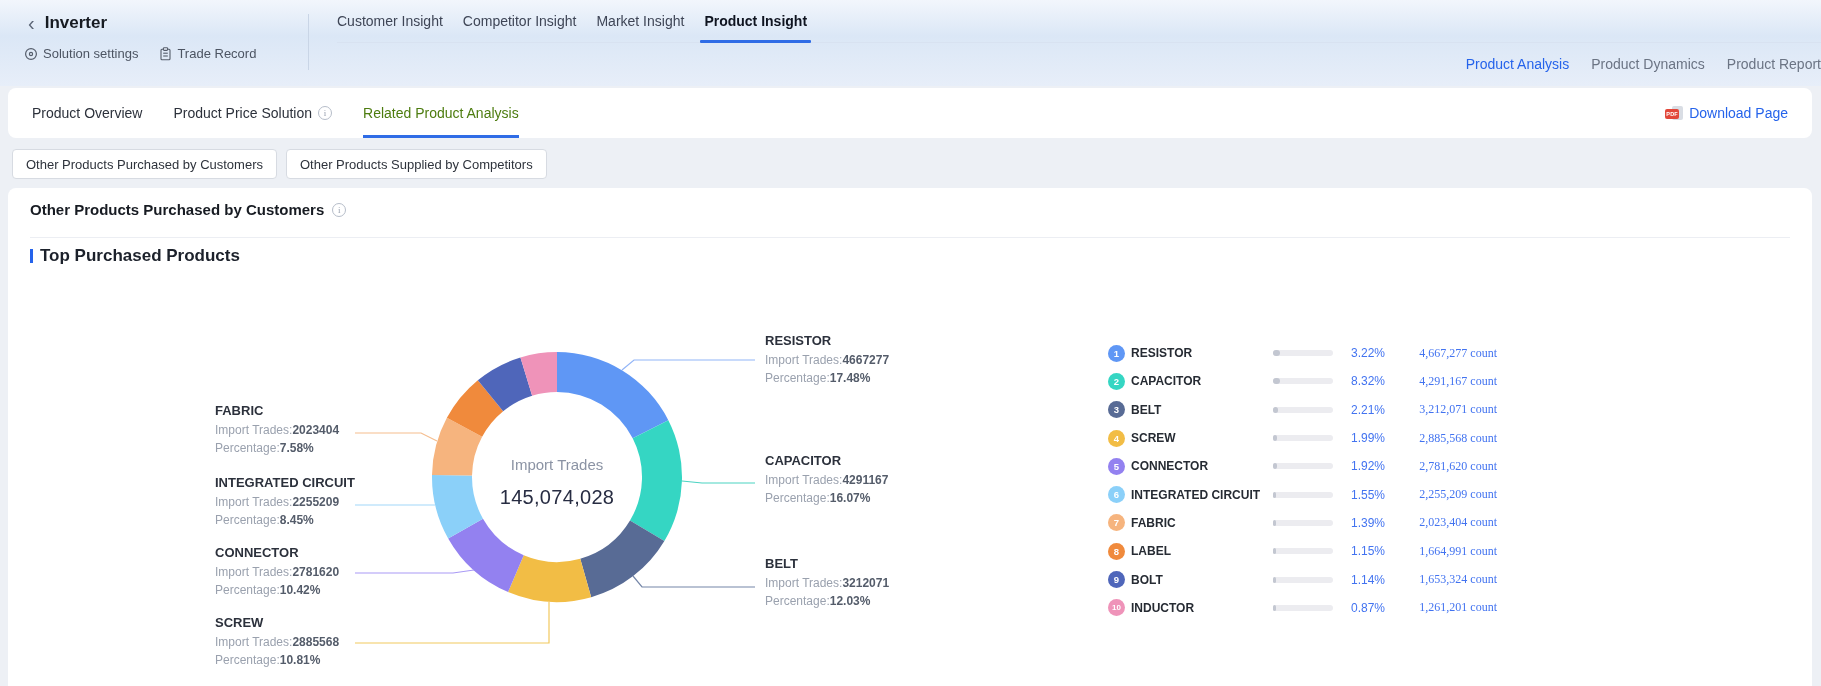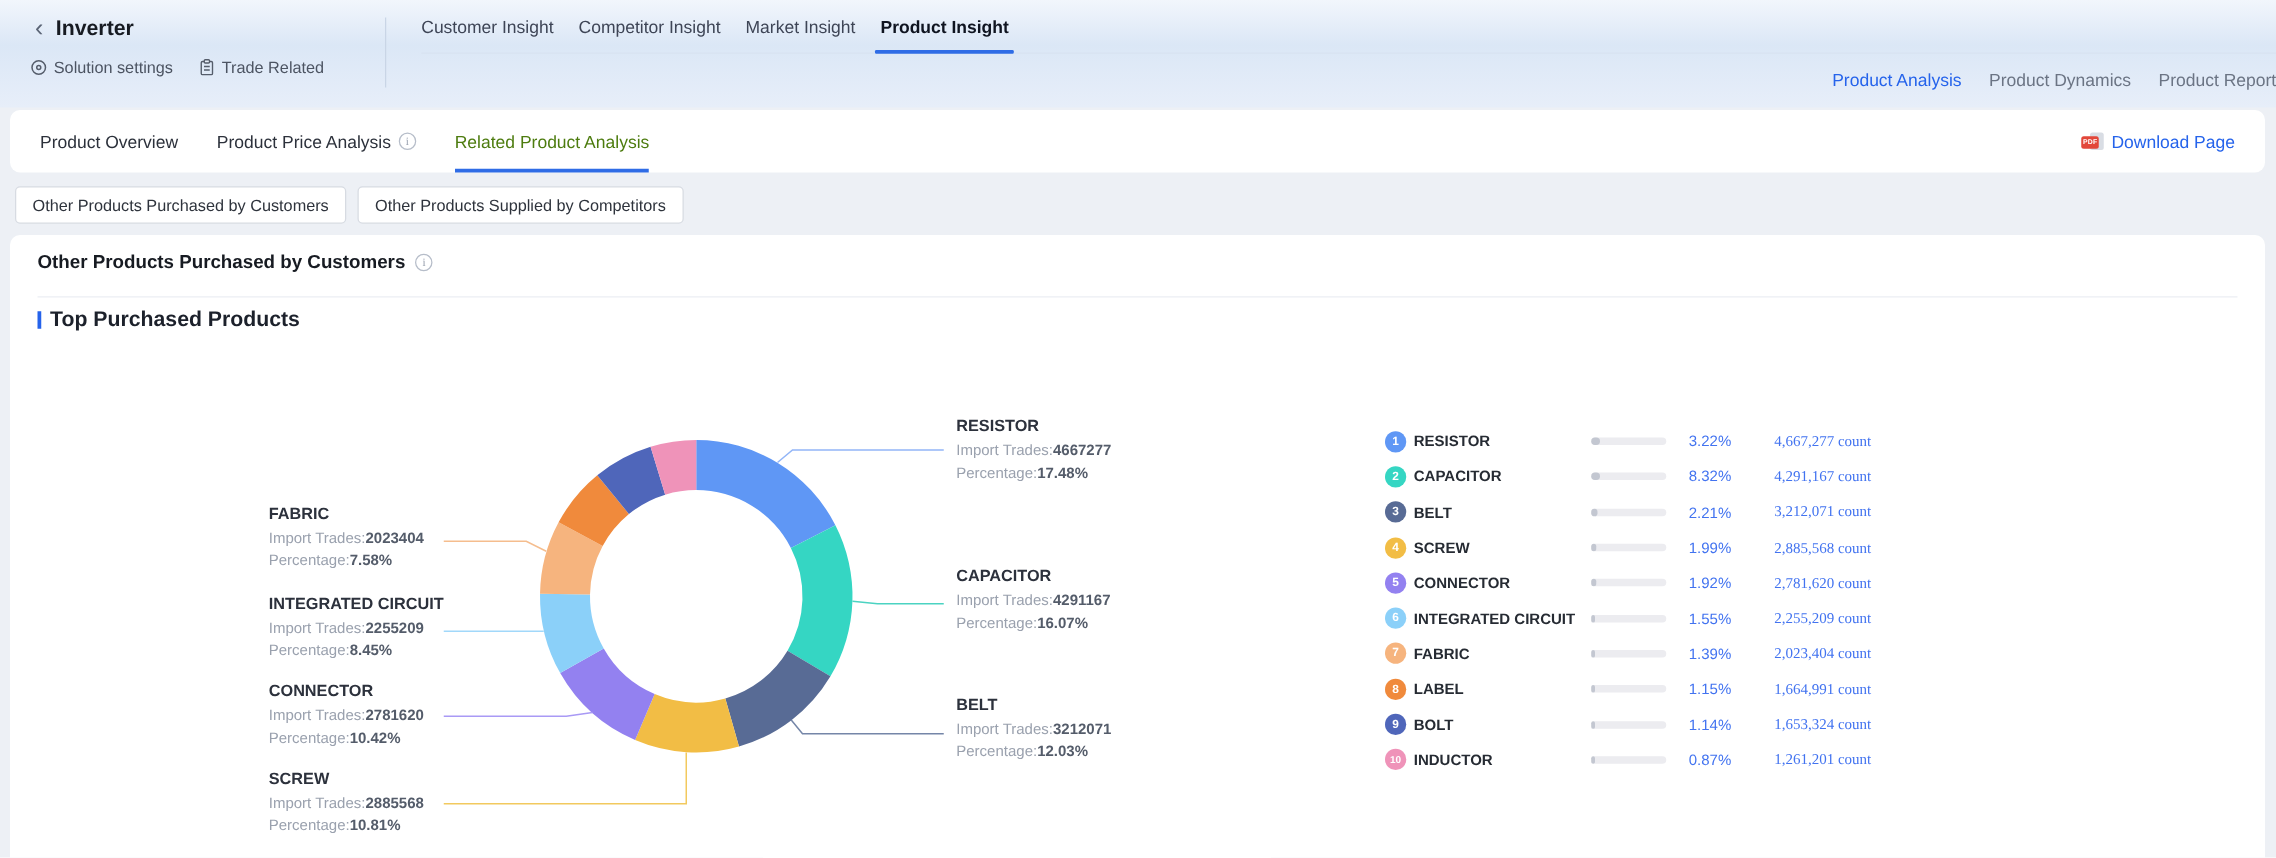--- a/index.html
+++ b/index.html
@@ -120,21 +120,21 @@
       </div>
       <div class="action">
         <span>
           <svg width="13" height="14" viewBox="0 0 13 14" fill="none" stroke="#555d6b" stroke-width="1.1">
             <rect x="2" y="2.2" width="9" height="10.5" rx="1"></rect>
             <rect x="4.4" y="0.8" width="4.2" height="2.6" rx="0.8" fill="#e7eef9"></rect>
             <line x1="4.2" y1="6.2" x2="8.8" y2="6.2"></line>
             <line x1="4.2" y1="9" x2="8.8" y2="9"></line>
           </svg>
         </span>
-        <span>Trade Related</span>
+        <span>Trade Record</span>
       </div>
     </div>
   <div class="topbar-divider"></div>
   <div class="topbar-tabs">
     <nav class="tabs" id="main-tabs">
         <div class="tab">Customer Insight</div>
         <div class="tab">Competitor Insight</div>
         <div class="tab">Market Insight</div>
         <div class="tab active">Product Insight</div>
       </nav>
@@ -145,21 +145,21 @@
       </nav>
   </div>
 </header>
 
 <nav class="nav2">
   <div id="nav2-items" style="display:flex;align-items:center;height:100%;">
       <div class="nav2-item">
         <span>Product Overview</span>
       </div>
       <div class="nav2-item">
-        <span>Product Price Analysis</span>
+        <span>Product Price Solution</span>
         <span class="info-icon"></span>
       </div>
       <div class="nav2-item active">
         <span>Related Product Analysis</span>
       </div>
     </div>
   <a class="download">
     <span class="pdf-icon"></span>
     <span>Download Page</span>
   </a>
@@ -194,20 +194,24 @@
         <path d="M469.8221545733868,192.27425992219372 A125,125 0 0 1 512.4376554903387,169.4667620954036 L524.1376057334303,207.71739822487444 A85,85 0 0 0 495.159065109903,223.22649674709172 Z" fill="#4f66ba"></path>
         <path d="M512.4376554903387,169.4667620954036 A125,125 0 0 1 549,164 L549,204 A85,85 0 0 0 524.1376057334303,207.71739822487444 Z" fill="#ef93b9"></path>
         <polyline points="614,182 626,172 747,172" fill="none" stroke="#92b5f7" stroke-width="1.2"></polyline>
         <polyline points="674,293 694,295 747,295" fill="none" stroke="#4bd3c2" stroke-width="1.2"></polyline>
         <polyline points="625,388 634,399 747,399" fill="none" stroke="#7586a8" stroke-width="1.2"></polyline>
         <polyline points="541,414 541,455 347,455" fill="none" stroke="#f2c95e" stroke-width="1.2"></polyline>
         <polyline points="466,382 445,385 347,385" fill="none" stroke="#a99af5" stroke-width="1.2"></polyline>
         <polyline points="427,317 404,317 347,317" fill="none" stroke="#a1d8fa" stroke-width="1.2"></polyline>
         <polyline points="429,253 413,245 347,245" fill="none" stroke="#f5bd8e" stroke-width="1.2"></polyline>
       </svg>
+    <div class="donut-center">
+      <div class="lbl">Import Trades</div>
+      <div class="val">145,074,028</div>
+    </div>
     <div id="chart-labels">
         <div class="chart-label" style="left: 757px; top: 145px;">
           <div class="nm">RESISTOR</div>
           <div class="ln">Import Trades:<b>4667277</b></div>
           <div class="ln">Percentage:<b>17.48%</b></div>
         </div>
         <div class="chart-label" style="left: 757px; top: 265px;">
           <div class="nm">CAPACITOR</div>
           <div class="ln">Import Trades:<b>4291167</b></div>
           <div class="ln">Percentage:<b>16.07%</b></div>

